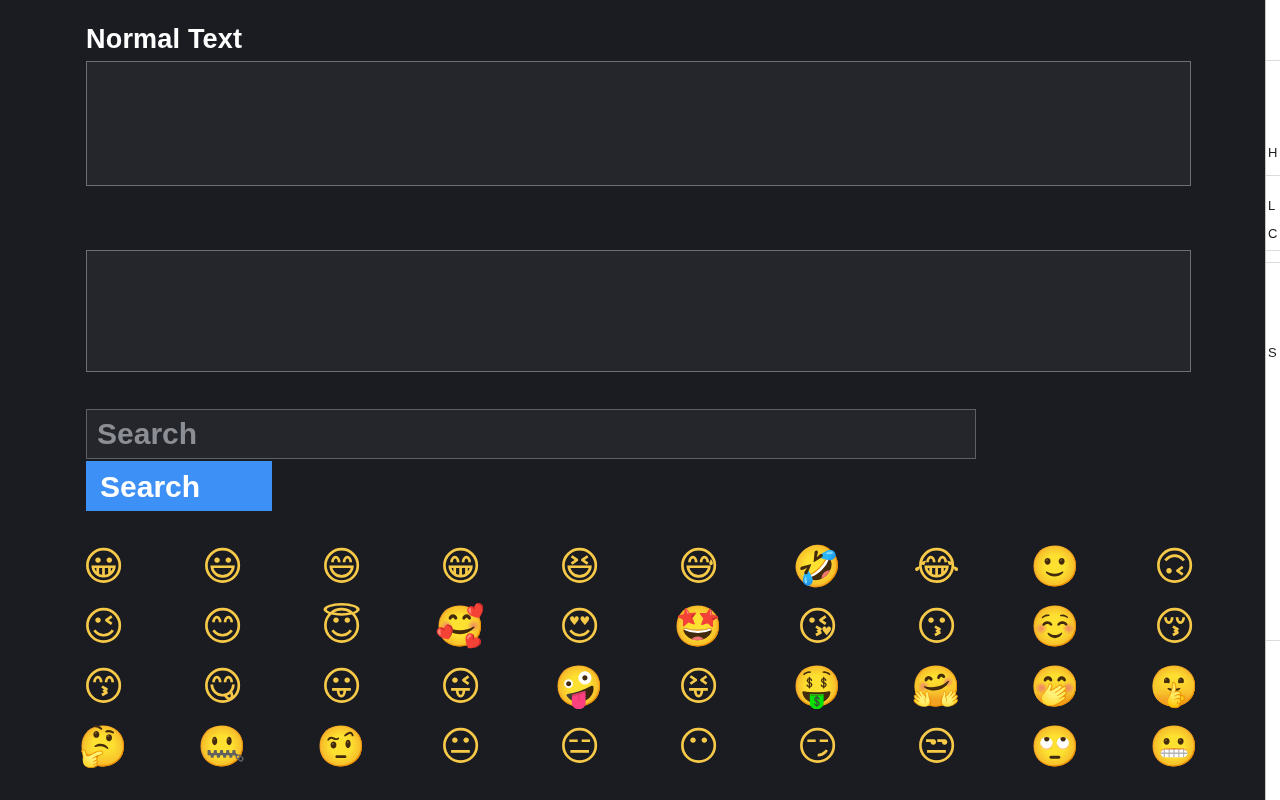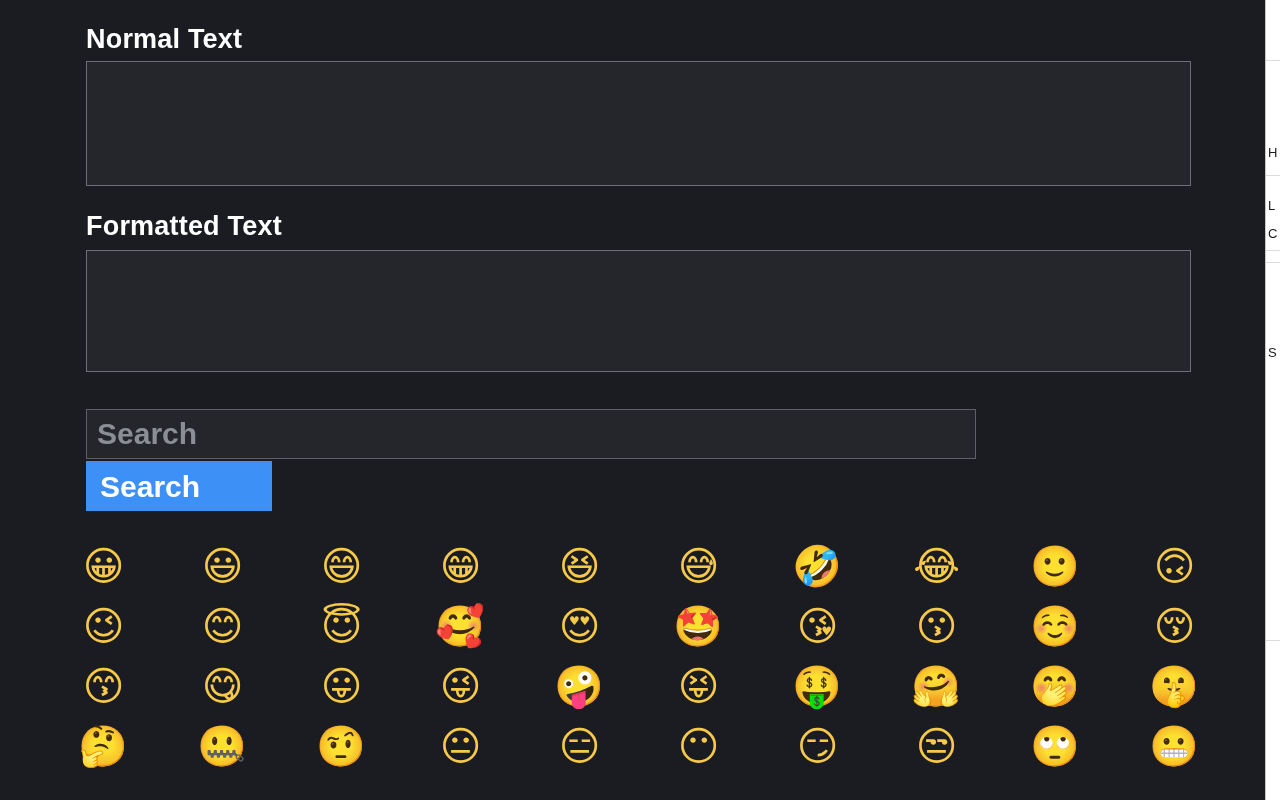--- a/index.html
+++ b/index.html
@@ -150,21 +150,20 @@
 </head>
 <body>
 
 <div id="root">
 
   <div id="pane">
 
     <div class="field-label" id="normal-label">Normal Text</div>
     <textarea class="text-area" id="normal-input" placeholder="" style=""></textarea>
 
-    <div class="field-label" id="formatted-label">Formatted Text</div>
     <textarea class="text-area" id="formatted-input" placeholder="" style=""></textarea>
 
     <input id="search-input" type="text" placeholder="Search" style="">
 
     <button id="search-button">Search</button>
 
     <div id="emoji-grid">
         <div class="emoji-cell">😀</div>
         <div class="emoji-cell">😃</div>
         <div class="emoji-cell">😄</div>

